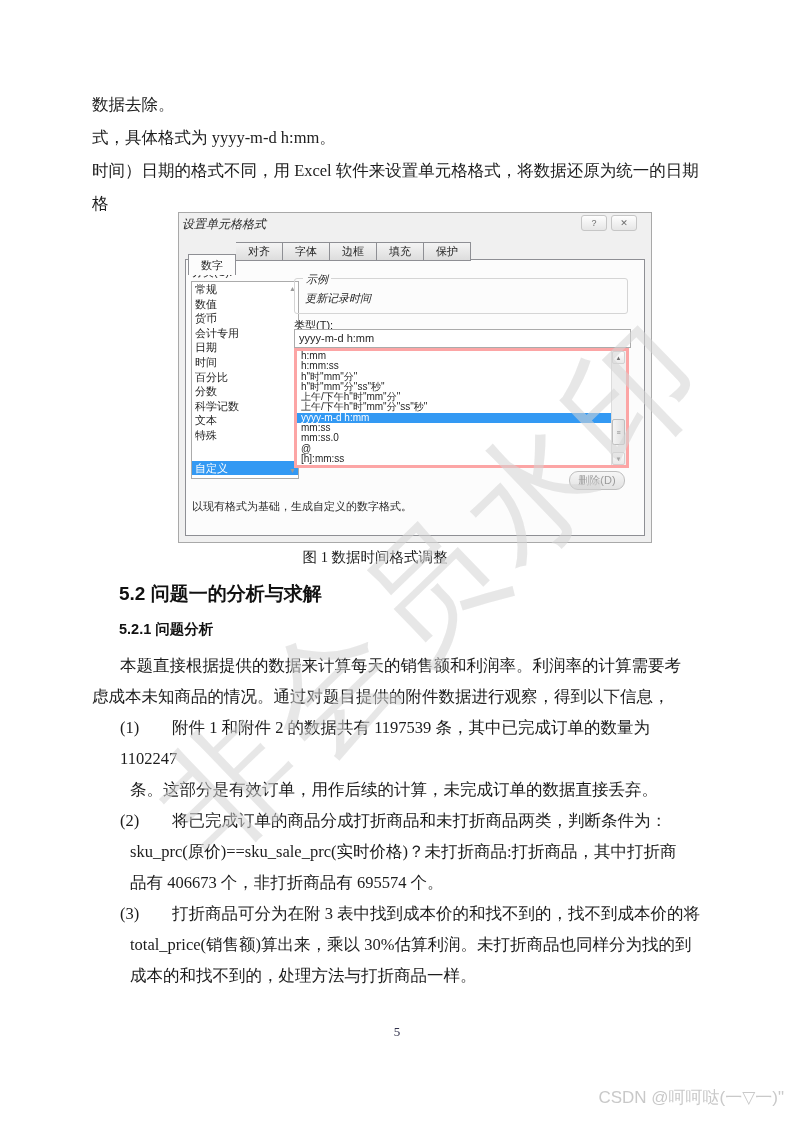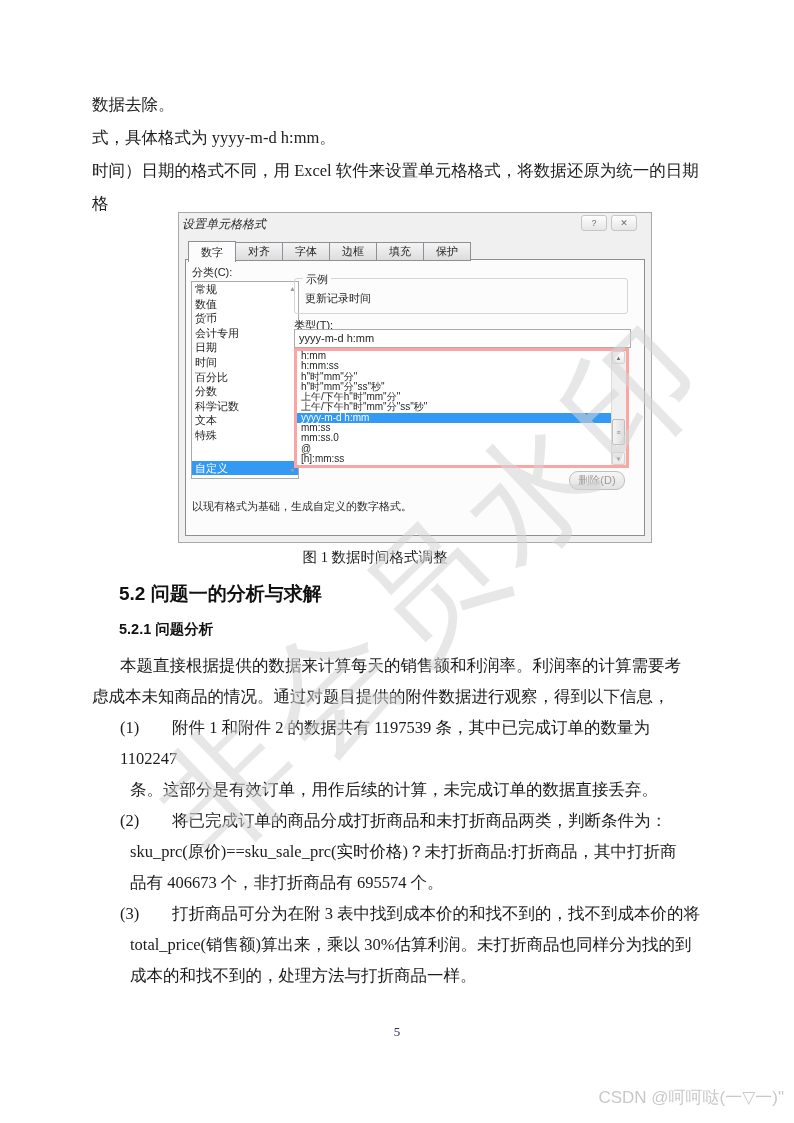--- a/index.html
+++ b/index.html
@@ -35,31 +35,31 @@
           font-size:11px;color:#1e1e1e;z-index:1;}
   .dlg-title{position:absolute;left:3px;top:3px;font-size:12px;color:#2a2a2a;font-style:italic;}
   .dlg-btns{position:absolute;right:14px;top:2px;display:flex;gap:4px;}
   .mini-btn{width:24px;height:14px;border:1px solid #c6c6c6;border-radius:3px;
             background:linear-gradient(#fefefe,#e6e6e6);color:#6d6d6d;font-size:9px;
             display:flex;align-items:center;justify-content:center;}
   .tabs{position:absolute;left:9px;top:27px;display:flex;align-items:flex-end;z-index:2;}
   .tab{width:46px;height:17px;line-height:17px;text-align:center;border:1px solid #8e8f94;
        border-left:none;background:linear-gradient(#f4f4f4,#dddddd);}
   .tab:first-child{border-left:1px solid #8e8f94;}
-  .tab.active{background:#fcfcfc;height:20px;line-height:20px;border-bottom:none;position:relative;top:1px;}
+  .tab.active{background:#fcfcfc;height:20px;line-height:20px;border-bottom:none;position:relative;top:14px;}
   .tab-panel{position:absolute;left:6px;right:6px;top:46px;bottom:6px;background:#fcfcfc;
              border:1px solid #8e8f94;}
   .lbl-cat{position:absolute;left:6px;top:5px;}
   .cat-list{position:absolute;left:5px;top:21px;width:106px;height:196px;background:#ffffff;
             border:1px solid #ababab;overflow:hidden;}
   .cat-item{height:14.6px;line-height:14.6px;padding-left:3px;font-size:11px;}
   .cat-item.sel{background:#3399f3;color:#ffffff;margin-top:18px;}
   .scroll-arrow{position:absolute;right:2px;font-size:7px;color:#9a9a9a;line-height:8px;}
   .sample-group{position:absolute;left:108px;top:18px;width:332px;height:34px;
-                border:1px solid #d5d5d5;border-radius:3px;}
+                border:1px solid #d5d5d5;border-radius:3px;font-style:italic;}
   .sample-label{position:absolute;left:8px;top:-7px;background:#fcfcfc;padding:0 3px;}
   .sample-value{position:absolute;left:10px;top:12px;}
   .lbl-type{position:absolute;left:108px;top:58px;}
   .type-input{position:absolute;left:108px;top:69px;width:327px;height:15px;background:#ffffff;
               border:1px solid #ababab;padding:1px 4px;font-size:11px;line-height:15px;}
   .fmt-list{position:absolute;left:108px;top:88px;width:329px;height:114px;background:#ffffff;
             border:3px solid #fca5a5;}
   .fmt-item{height:10.3px;line-height:10.3px;padding-left:4px;font-size:10px;white-space:nowrap;
             width:calc(100% - 16px);}
   .fmt-item.sel{background:#3399f3;color:#ffffff;}

